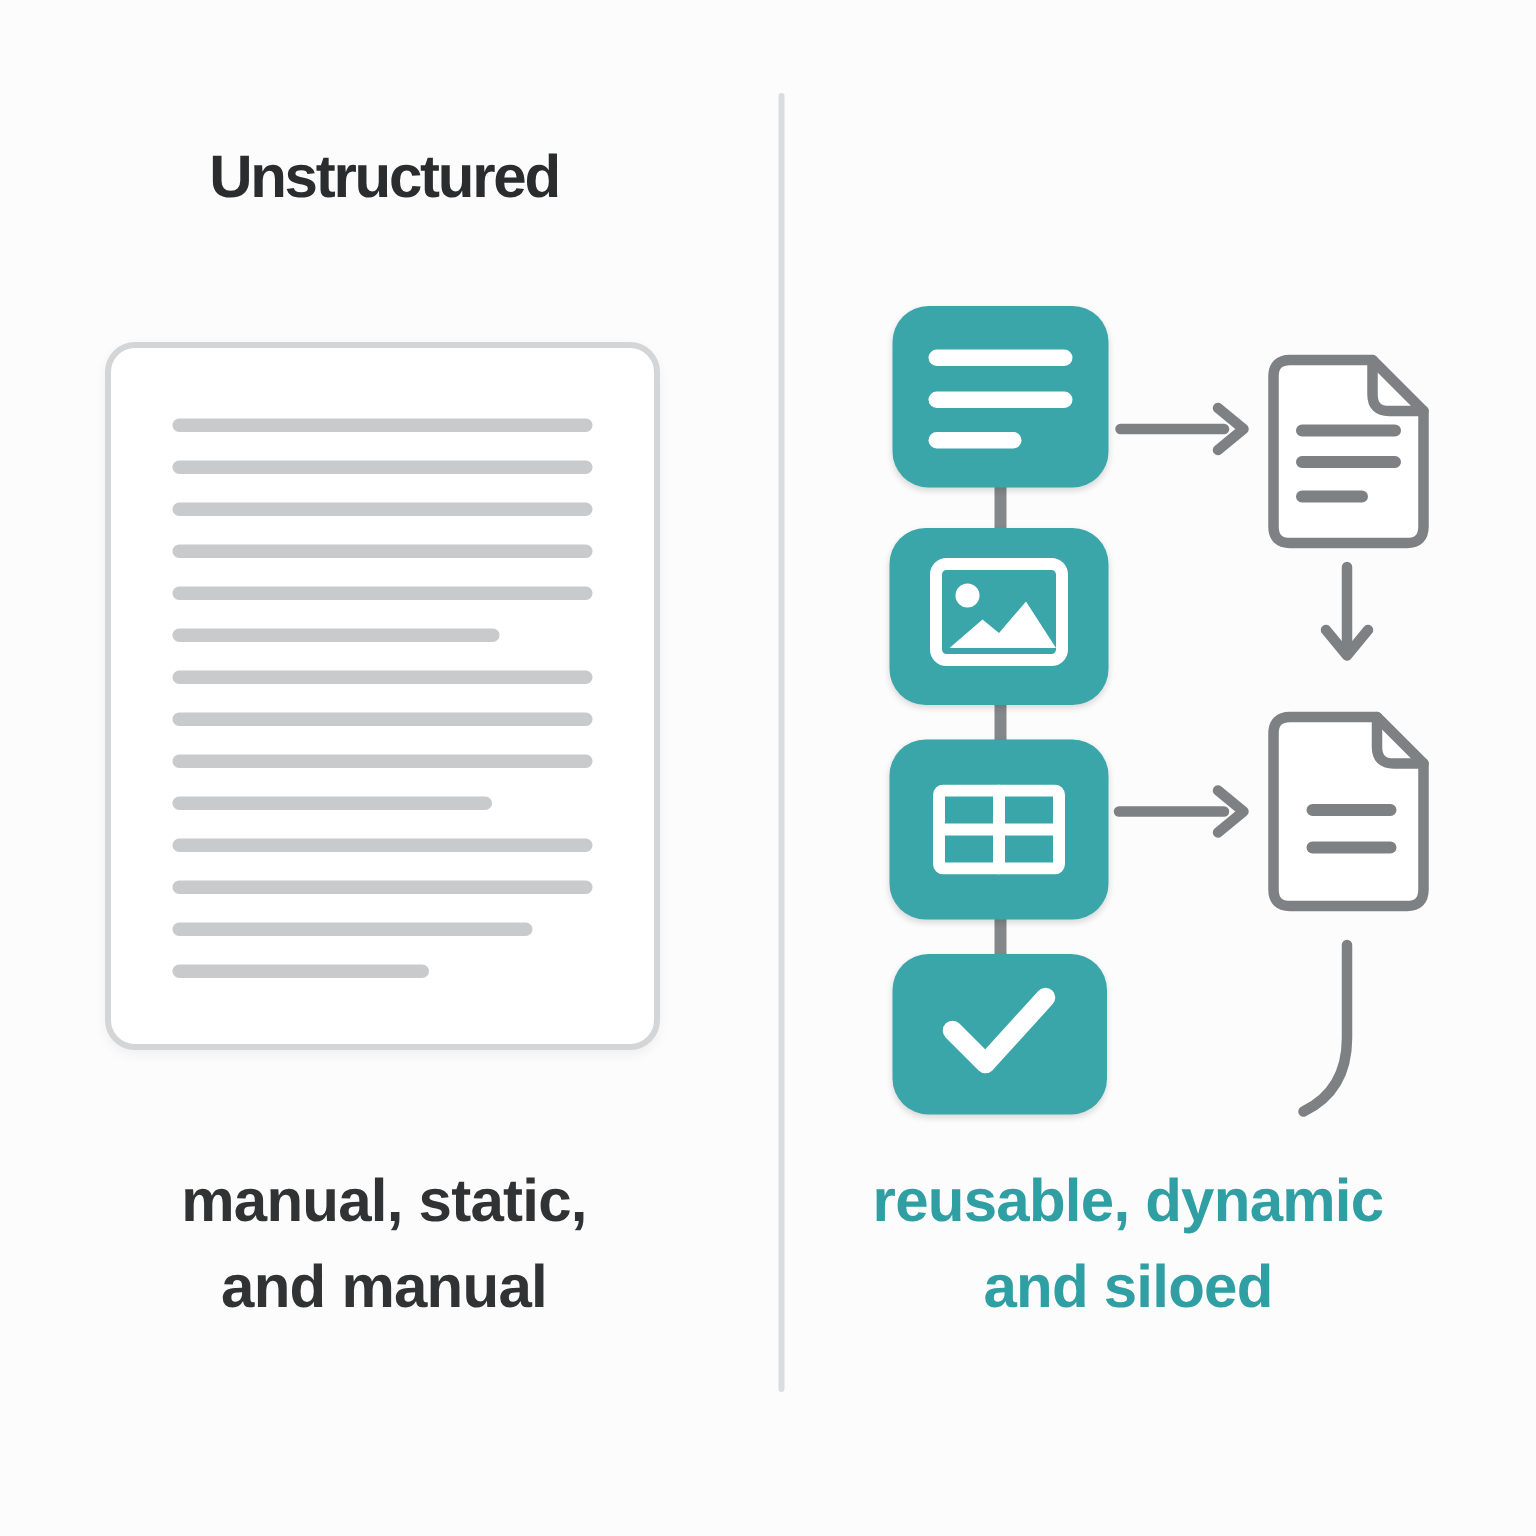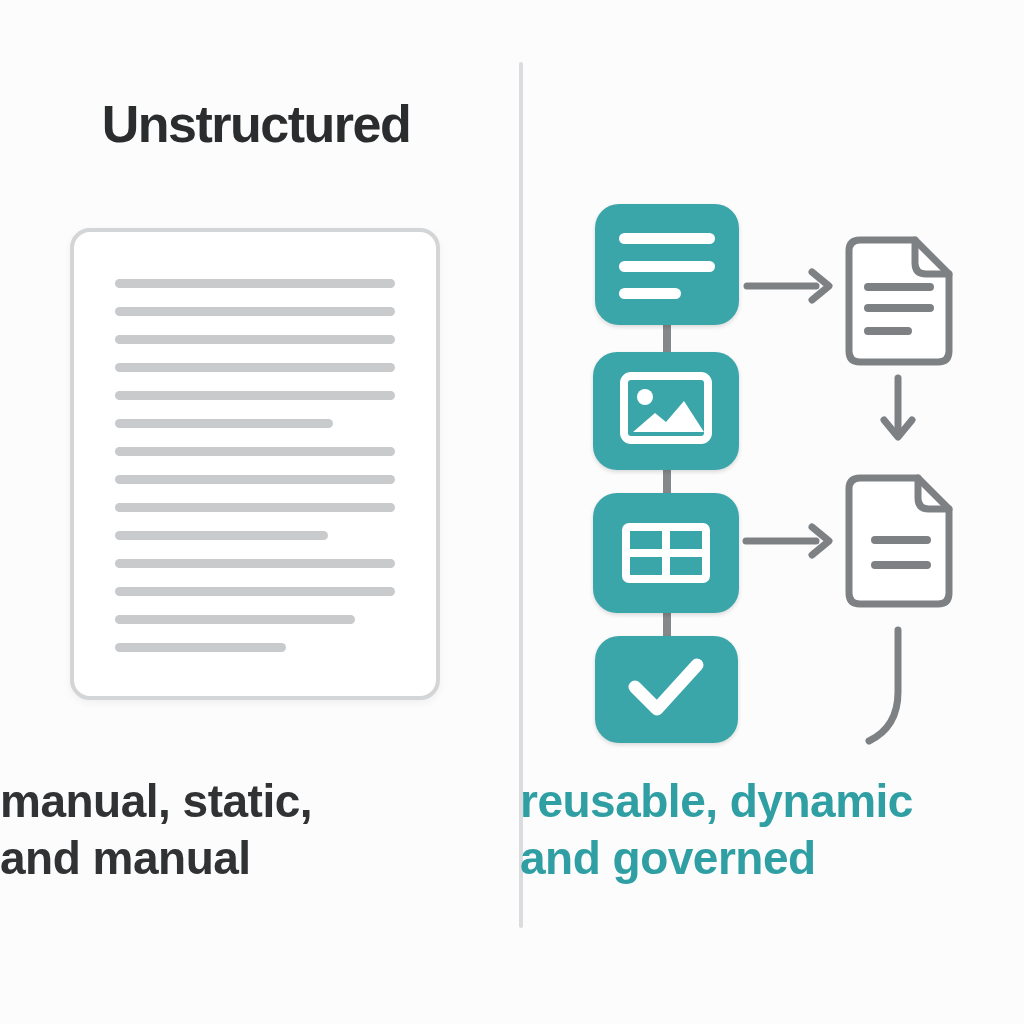--- a/index.html
+++ b/index.html
@@ -13,30 +13,30 @@
     --divider-gray:#dadcdd;
     --background:#fcfcfc;
     --white:#ffffff;
   }
   html,body{margin:0;padding:0;}
   body{background:var(--background);font-family:"Liberation Sans",sans-serif;}
   .canvas{position:relative;width:1024px;height:1024px;background:var(--background);overflow:hidden;}
 
   .divider{position:absolute;left:519px;top:62px;width:4px;height:866px;background:var(--divider-gray);border-radius:2px;}
 
-  .title{position:absolute;top:96px;font-size:52px;font-weight:bold;letter-spacing:-1.5px;text-align:center;line-height:1.1;}
+  .title{position:absolute;top:96px;font-size:40px;font-weight:bold;letter-spacing:-1.5px;text-align:center;line-height:1.1;}
   .title-left{left:0;width:512px;color:var(--dark-text);}
   .title-right{left:520px;width:464px;color:var(--teal-text);}
 
   .doc-left{position:absolute;left:70px;top:228px;width:362px;height:464px;background:var(--white);
     border:4px solid var(--doc-border-gray);border-radius:20px;box-shadow:0 3px 8px rgba(0,0,0,0.05);}
   .doc-lines{position:absolute;left:41px;top:47px;}
   .doc-line{height:9px;border-radius:5px;background:var(--doc-line-gray);margin-bottom:19px;}
 
-  .caption{position:absolute;top:773px;font-size:46px;font-weight:bold;letter-spacing:-0.5px;text-align:left;line-height:57px;}
+  .caption{position:absolute;top:773px;font-size:40px;font-weight:bold;letter-spacing:-0.5px;text-align:center;line-height:57px;}
   .caption-left{left:0;width:512px;color:#303233;}
   .caption-right{left:520px;width:464px;color:var(--teal-text);}
 
   .block{position:absolute;background:var(--teal-block);border-radius:24px;box-shadow:0 2px 4px rgba(0,0,0,0.14);z-index:2;}
   .block-1{left:595px;top:204px;width:144px;height:121px;}
   .block-2{left:593px;top:352px;width:146px;height:118px;}
   .block-3{left:593px;top:493px;width:146px;height:120px;}
   .block-4{left:595px;top:636px;width:143px;height:107px;}
 
   .connector{position:absolute;left:663px;width:8px;background:var(--connector-gray);border-radius:4px;z-index:1;}
@@ -88,21 +88,21 @@
       </div>
   </div>
 
   <div class="caption caption-left">
     <div>manual, static,</div>
     <div>and manual</div>
   </div>
 
   <div class="caption caption-right">
     <div>reusable, dynamic</div>
-    <div>and governed</div>
+    <div>and siloed</div>
   </div>
 
   <div class="connector connector-1"></div>
   <div class="connector connector-2"></div>
   <div class="connector connector-3"></div>
 
   <div class="block block-1">
     <span>
       <span class="bar bar-1"></span><span class="bar bar-2"></span><span class="bar bar-3"></span>
     </span>

